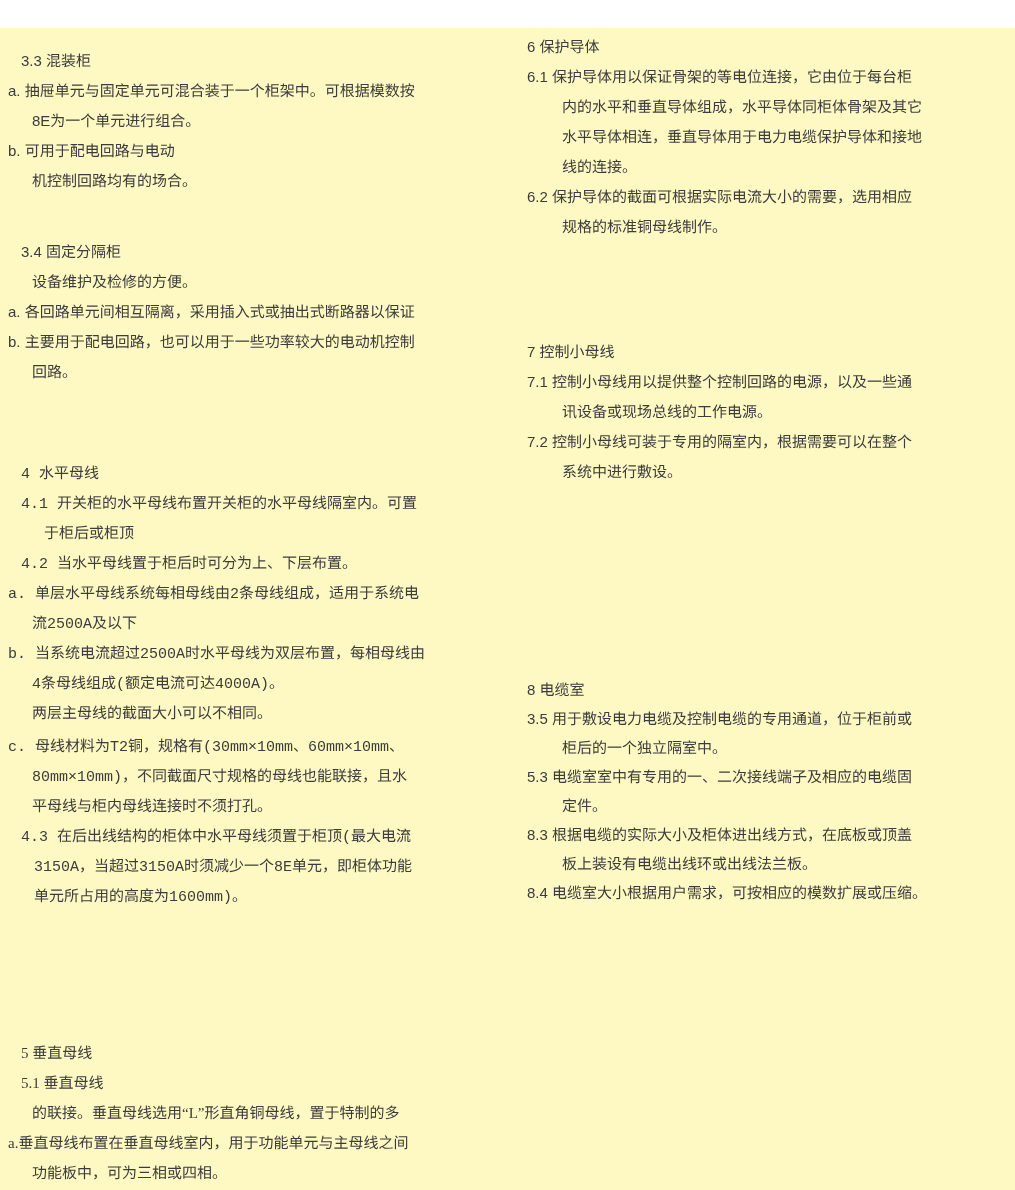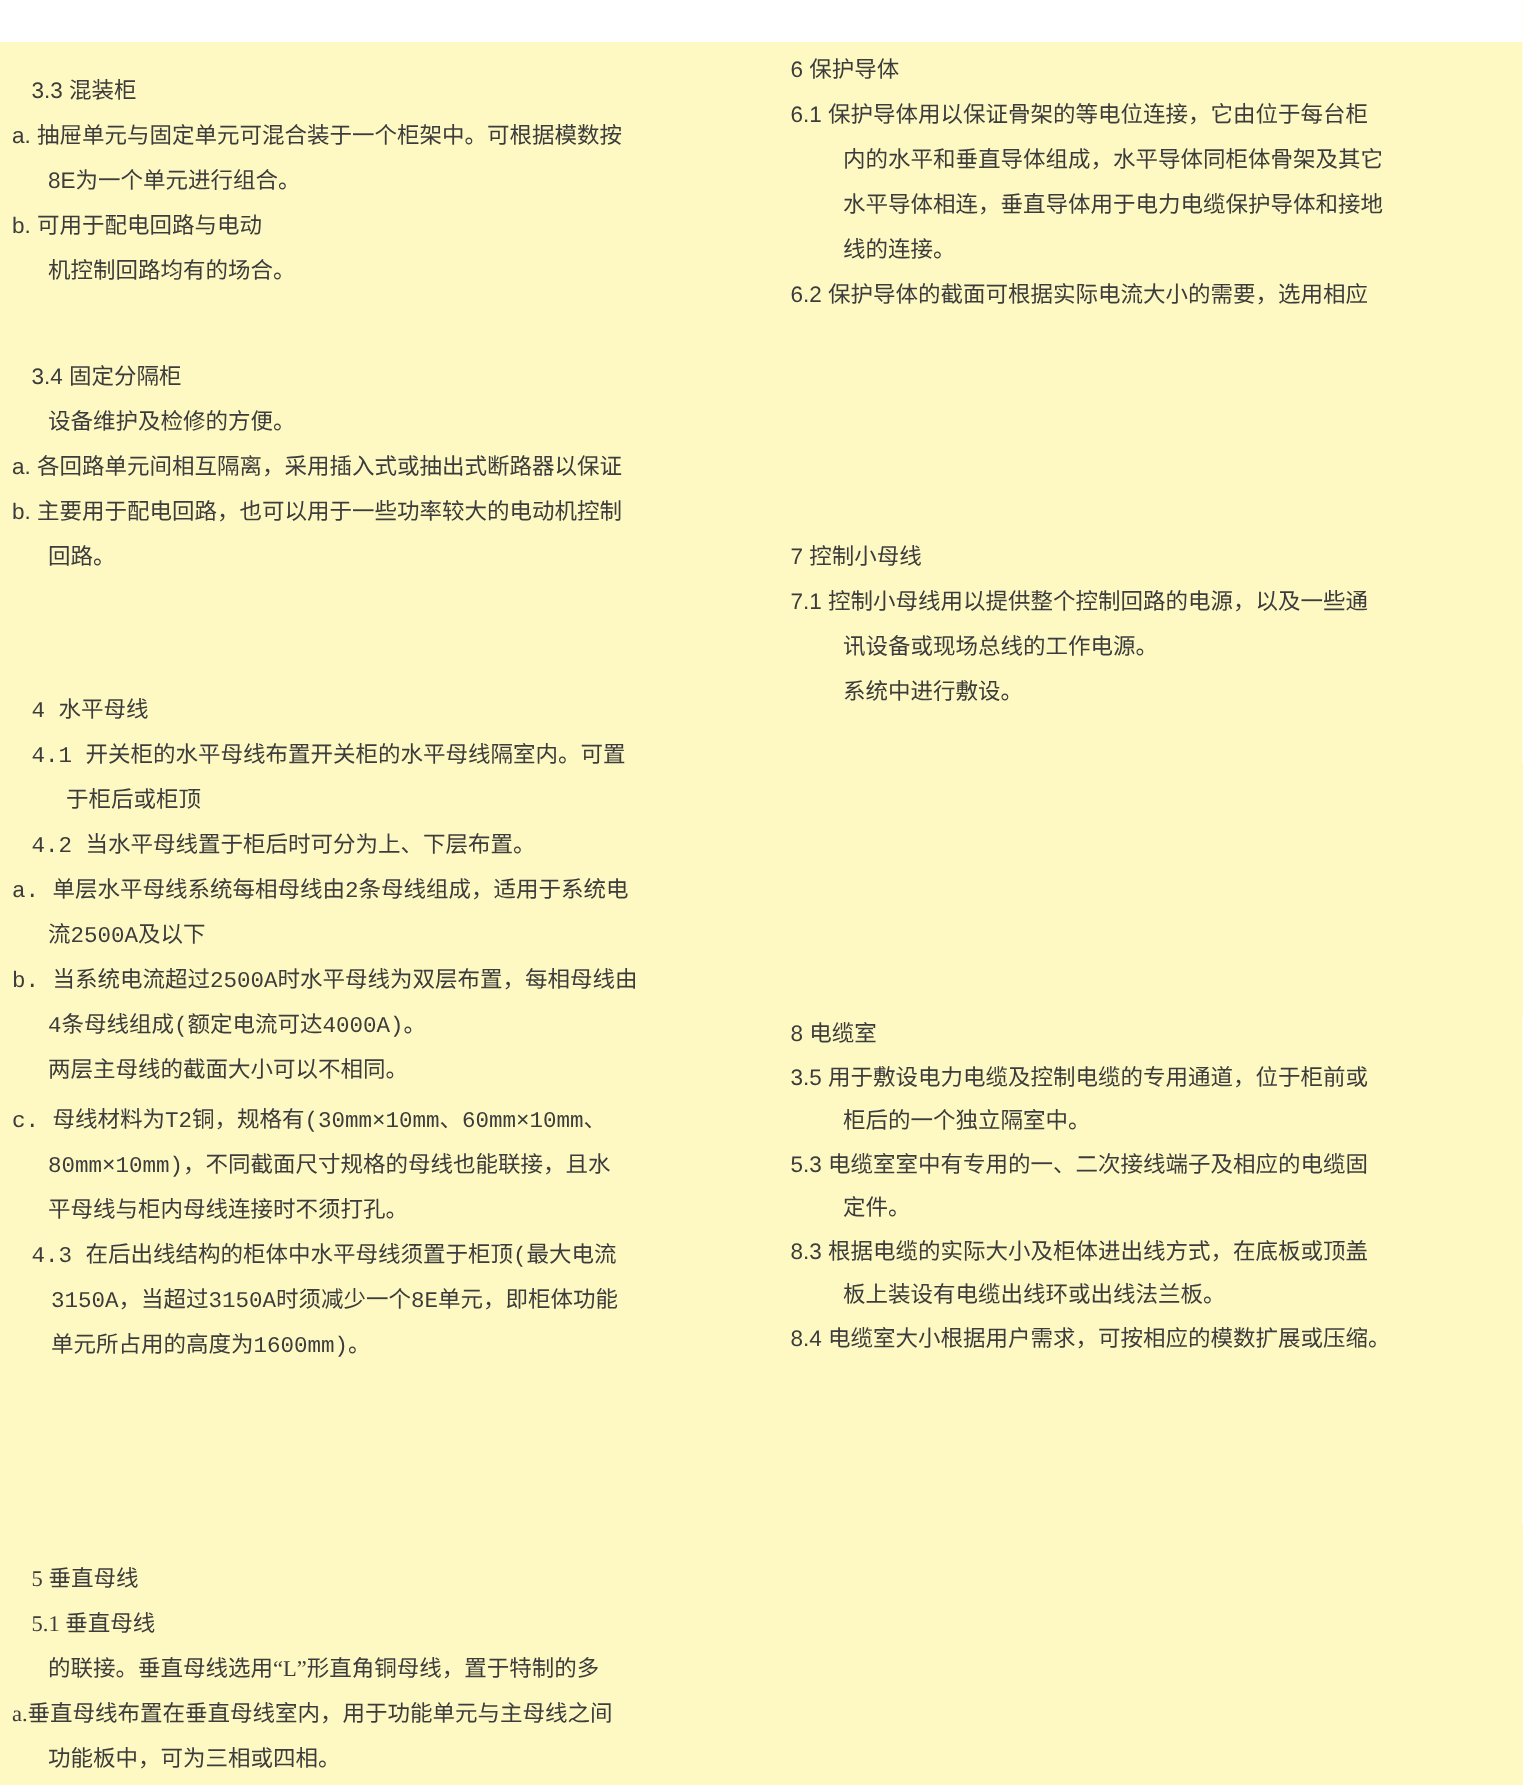--- a/index.html
+++ b/index.html
@@ -32,21 +32,21 @@
   .rhead { padding-left: 0px;  }
   .rcont { padding-left: 35px; }
 
   .mt3 { margin-top: 3px; }
 
   #sec-3-3 { top: 18px; }
   #sec-3-4 { top: 209px; }
   #sec-4   { top: 432px; font-family: Liberation Mono, monospace; }
   #sec-5   { top: 1010px; font-family: Liberation Serif, serif; }
   #sec-6   { top: 4px; }
-  #sec-7   { top: 329px; }
+  #sec-7   { top: 309px; }
   #sec-8   { top: 647px; }
 </style>
 </head>
 <body>
 
 <div class="page">
 
   <section class="sec left" id="sec-3-3">
     <div class="ln head">3.3  混装柜</div>
     <div class="ln item">a. 抽屉单元与固定单元可混合装于一个柜架中。可根据模数按</div>
@@ -90,26 +90,28 @@
     <div class="ln item">b. 在抽屉单元抽出后其防护等级可达IP20。</div>
   </section>
 
   <section class="sec right" id="sec-6">
     <div class="ln rhead">6 保护导体</div>
     <div class="ln rhead">6.1 保护导体用以保证骨架的等电位连接，它由位于每台柜</div>
     <div class="ln rcont">内的水平和垂直导体组成，水平导体同柜体骨架及其它</div>
     <div class="ln rcont">水平导体相连，垂直导体用于电力电缆保护导体和接地</div>
     <div class="ln rcont">线的连接。</div>
     <div class="ln rhead">6.2 保护导体的截面可根据实际电流大小的需要，选用相应</div>
+    <div class="ln rcont">规格的标准铜母线制作。</div>
   </section>
 
   <section class="sec right" id="sec-7">
     <div class="ln rhead">7 控制小母线</div>
     <div class="ln rhead">7.1 控制小母线用以提供整个控制回路的电源，以及一些通</div>
     <div class="ln rcont">讯设备或现场总线的工作电源。</div>
+    <div class="ln rhead">7.2 控制小母线可装于专用的隔室内，根据需要可以在整个</div>
     <div class="ln rcont">系统中进行敷设。</div>
   </section>
 
   <section class="sec right" id="sec-8">
     <div class="ln ln29 rhead">8 电缆室</div>
     <div class="ln ln29 rhead">3.5 用于敷设电力电缆及控制电缆的专用通道，位于柜前或</div>
     <div class="ln ln29 rcont">柜后的一个独立隔室中。</div>
     <div class="ln ln29 rhead">5.3 电缆室室中有专用的一、二次接线端子及相应的电缆固</div>
     <div class="ln ln29 rcont">定件。</div>
     <div class="ln ln29 rhead">8.3 根据电缆的实际大小及柜体进出线方式，在底板或顶盖</div>

